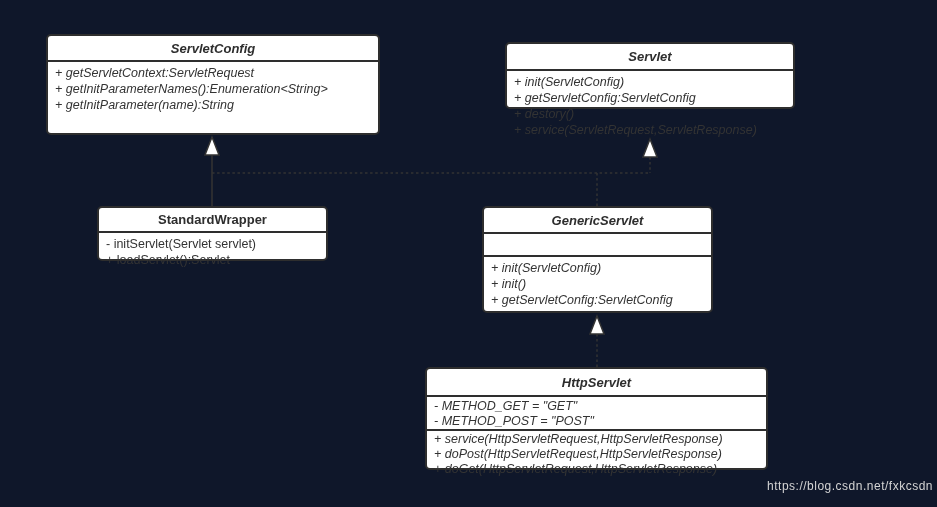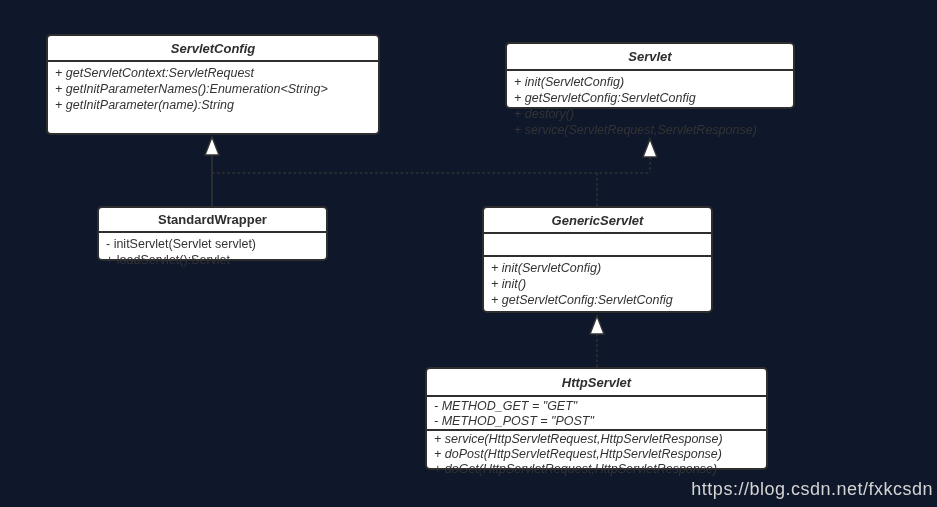--- a/index.html
+++ b/index.html
@@ -39,21 +39,21 @@
     font-size:12.5px;
     line-height:16px;
     white-space:nowrap;
     color:#333333;
   }
   .italic .member{font-style:italic;}
   .tight .member{line-height:15px;}
   .watermark{
     position:absolute;
     right:4px;top:479px;
-    font-size:18px;
+    font-size:12px;
     color:#d4d4d4;
     letter-spacing:0.5px;
   }
   .line-solid{stroke:#333333;stroke-width:1.6;fill:none;}
   .line-dotted{stroke:#333333;stroke-width:1.5;fill:none;stroke-dasharray:2.5,2.6;}
   .tri{fill:#ffffff;stroke:#333333;stroke-width:1.5;stroke-linejoin:miter;}
 </style>
 </head>
 <body>
 

